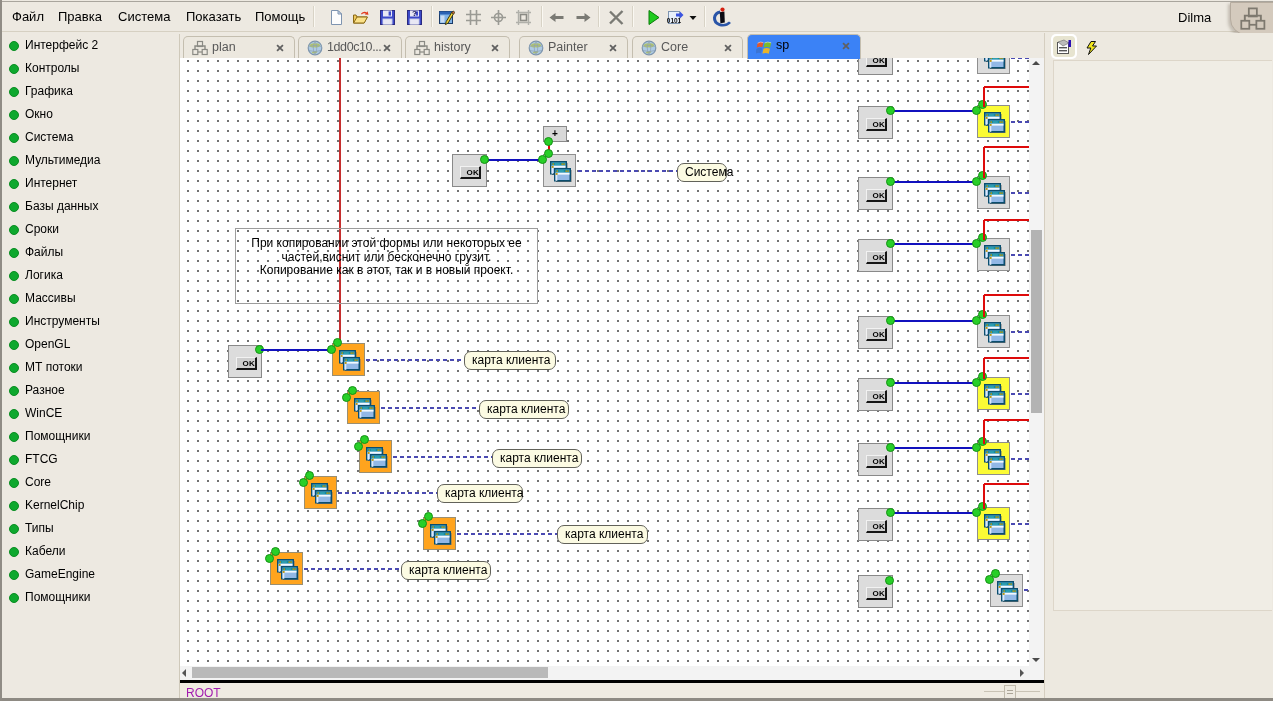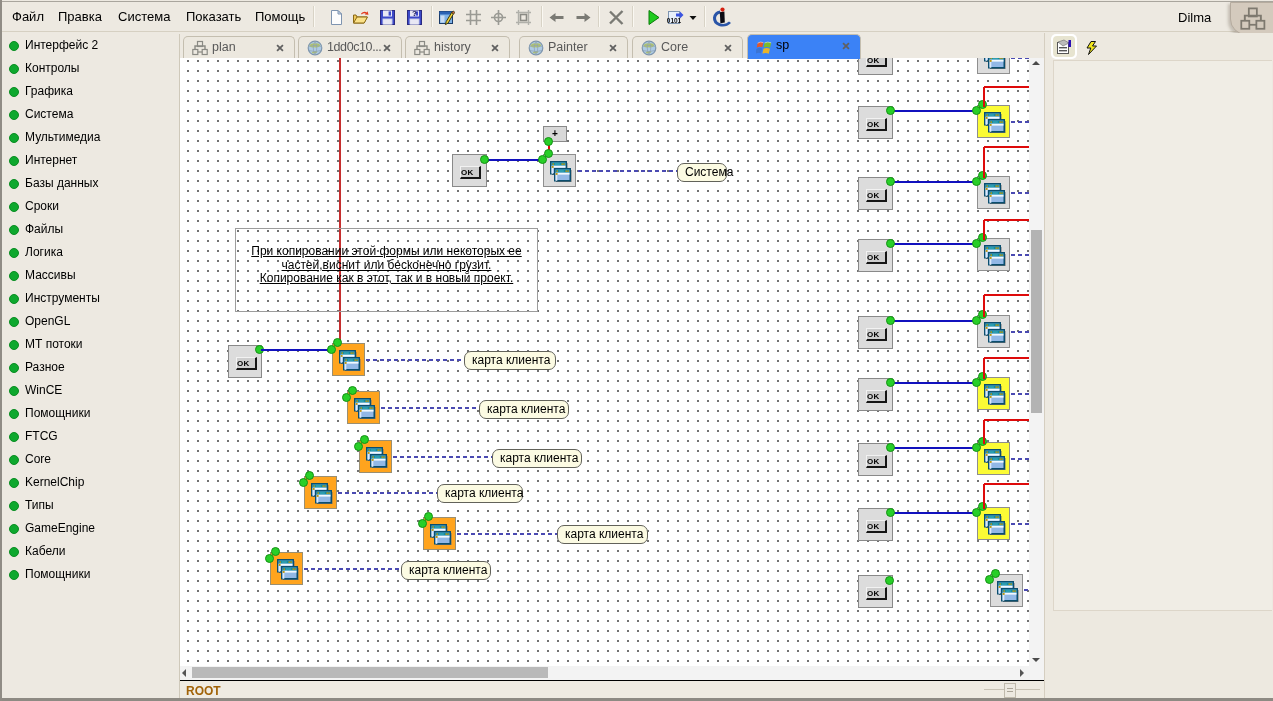--- a/index.html
+++ b/index.html
@@ -28,42 +28,42 @@
 .tab.active .tabico{top:4px;}
 .tabx{position:absolute;right:10px;top:7px;width:8px;height:8px;}
 
 #canvas{left:180px;top:58px;width:849px;height:608px;background:#FFFFFF;overflow:hidden;
  background-image:radial-gradient(circle,#373737 0.62px,rgba(0,0,0,0) 0.92px);
  background-size:10px 10px;background-position:3px -2px;}
 #canvas .abs{position:absolute;}
 .okbox{background:#DCDCDC;border:1px solid #898989;width:32px;height:31px;box-sizing:content-box;}
 .okbtn{position:absolute;left:7px;top:11px;width:18px;height:10px;background:#CDCDCD;
  border-top:1px solid #F2F2F2;border-left:1px solid #F2F2F2;border-right:2px solid #151515;border-bottom:2px solid #151515;
- font-size:8px;font-weight:bold;text-align:left;line-height:11px;color:#000;letter-spacing:0.2px;}
+ font-size:8px;font-weight:bold;text-align:right;line-height:11px;color:#000;letter-spacing:0.2px;}
 .ibox{width:31px;height:31px;border:1px solid #8F8F8F;}
 .ibox.gray{background:#DCDCDC;}
 .ibox.yellow{background:#FBFB35;border-color:#8E8E8E;}
 .ibox.orange{background:#FFA41E;border-color:#9A8F72;}
 .gdot{width:9px;height:9px;border-radius:50%;background:#28CF28;border:1px solid #149114;box-sizing:border-box;}
 .bline{height:1.5px;background:#1111BE;}
 .rline{background:#DE0A0A;}
 .dline{height:1.5px;background-image:repeating-linear-gradient(90deg,#4A4AB2 0 4px,rgba(0,0,0,0) 4px 7px);}
 .lbl{height:17px;line-height:17px;background:#FCFBE3;border:1px solid #62625A;border-radius:7px;
  font-size:12px;color:#000;text-align:center;white-space:nowrap;padding:0 7px;}
 #notebox{left:55px;top:170px;width:301px;height:66px;border:1px solid #9C9C9C;
- font-size:12px;line-height:13.5px;text-align:center;color:#000;padding-top:16px;text-decoration:underline;}
+ font-size:12px;line-height:13.5px;text-align:center;color:#000;padding-top:8px;}
 
 #vscroll{left:1029px;top:58px;width:15px;height:608px;background:#F3F3F3;}
 #vthumb{position:absolute;left:2px;top:172px;width:11px;height:183px;background:#B3B3B3;}
 #hscroll{left:180px;top:666px;width:864px;height:14px;background:#F3F3F3;}
 #hthumb{position:absolute;left:12px;top:1px;width:356px;height:11px;background:#B9B9B9;}
 .sarrow{position:absolute;width:0;height:0;border:4px solid rgba(0,0,0,0);}
 
-#statusbar{left:180px;top:680px;width:864px;height:18px;background:#EFEBE2;border-top:1px solid #000000;
- font-size:12px;color:#a16207;font-weight:bold;}
+#statusbar{left:180px;top:680px;width:864px;height:18px;background:#EFEBE2;border-top:3px solid #000000;
+ font-size:12px;color:#a21caf;}
 
 #rpanel{left:1044px;top:33px;width:229px;height:665px;background:#EDE9E0;border-left:1px solid #D5CEC0;}
 #rinner{position:absolute;left:8px;top:27px;width:218px;height:549px;background:#F0EDE5;
  border:1px solid #DDD6C9;border-right:none;}
 
 #bottomedge{left:0;top:698px;width:1273px;height:3px;background:#8E8A83;}
 #topedge{left:0;top:1px;width:1273px;height:1px;background:#A9A59D;}
 #leftedge{left:0;top:0;width:2px;height:701px;background:#908C85;}
 </style></head>
 <body>
@@ -209,40 +209,41 @@
         <rect x="10.2" y="9.2" width="5" height="5" fill="#D4CABD"></rect>
         <path d="M5.8 11.7 L10.2 11.7"></path>
       </g>
     </svg>
   </div>
 
 <div id="sidebar" class="abs">
 <div class="pitem">Интерфейс 2</div>
 <div class="pitem">Контролы</div>
 <div class="pitem">Графика</div>
+<div class="pitem">Окно</div>
 <div class="pitem">Система</div>
 <div class="pitem">Мультимедиа</div>
 <div class="pitem">Интернет</div>
 <div class="pitem">Базы данных</div>
 <div class="pitem">Сроки</div>
 <div class="pitem">Файлы</div>
 <div class="pitem">Логика</div>
 <div class="pitem">Массивы</div>
 <div class="pitem">Инструменты</div>
 <div class="pitem">OpenGL</div>
 <div class="pitem">МТ потоки</div>
 <div class="pitem">Разное</div>
 <div class="pitem">WinCE</div>
 <div class="pitem">Помощники</div>
 <div class="pitem">FTCG</div>
 <div class="pitem">Core</div>
 <div class="pitem">KernelChip</div>
 <div class="pitem">Типы</div>
+<div class="pitem">Кабели</div>
 <div class="pitem">GameEngine</div>
-<div class="pitem">Кабели</div>
 <div class="pitem">Помощники</div>
 </div>
 
 <div id="tabline" class="abs"></div>
 <div id="tabbar" class="abs">
 <div class="tab" style="left:3px;width:110px">
       <svg class="tabico" viewBox="0 0 16 16">
         <use href="#schemeico"></use>
       </svg>
       <span class="tl">plan</span>

